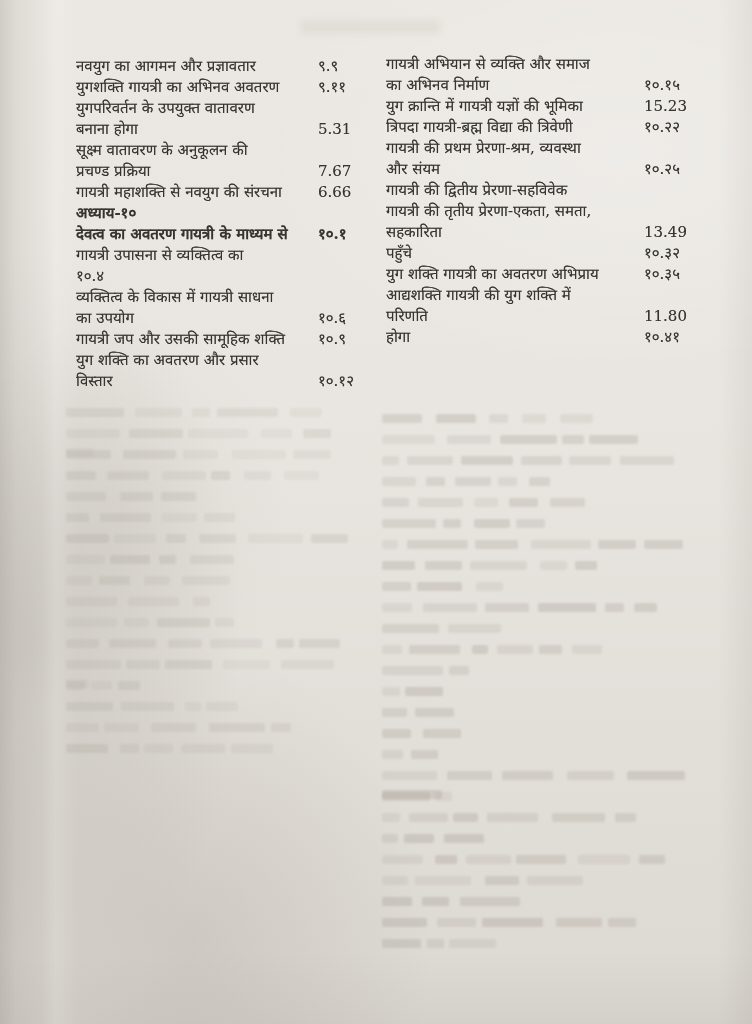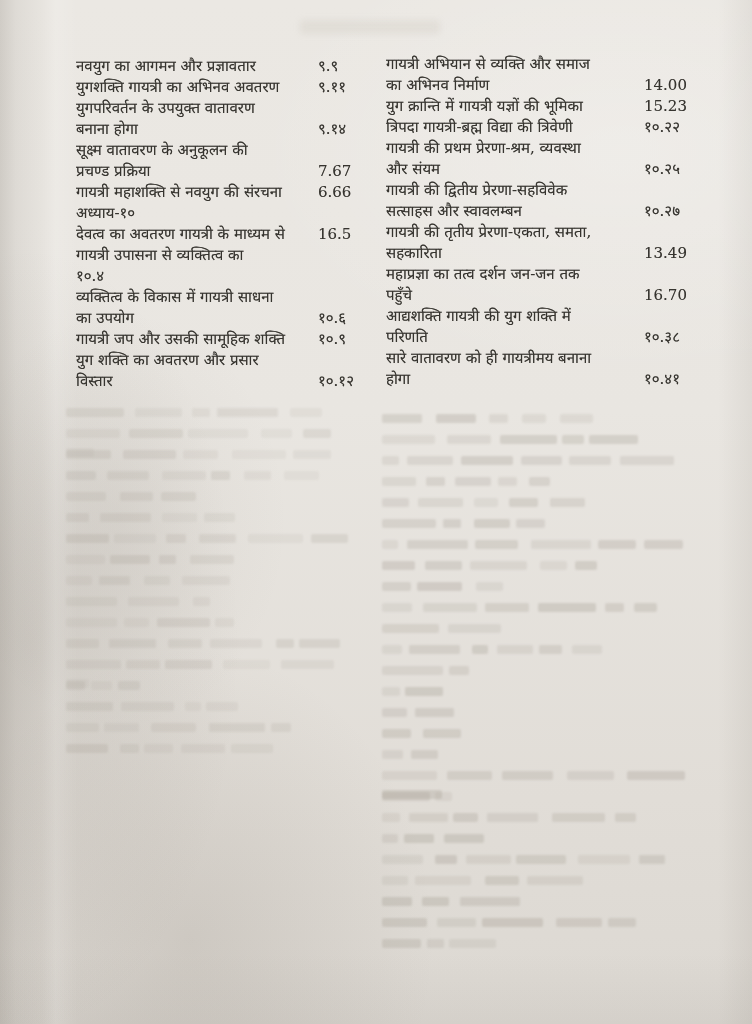--- a/index.html
+++ b/index.html
@@ -23,21 +23,21 @@
       linear-gradient(270deg, rgba(110,102,92,0.09) 0px, rgba(0,0,0,0) 34px),
       linear-gradient(0deg, rgba(110,102,92,0.07) 0px, rgba(0,0,0,0) 70px);
   }
   .toc-col{position:absolute;font-size:15px;line-height:21px;color:#36342f;
            text-shadow:0 0 0.6px rgba(54,52,47,0.45);}
   .toc-col.left{left:76px;top:56px;width:290px;--titlew:242px;}
   .toc-col.right{left:386px;top:54px;width:302px;--titlew:258px;}
   .toc-row{display:flex;height:21px;align-items:baseline;}
   .toc-title{flex:0 0 var(--titlew);white-space:nowrap;overflow:visible;}
   .toc-num{flex:0 0 46px;white-space:nowrap;}
-  .toc-row.bold{font-weight:normal;}
+  .toc-row.bold{font-weight:bold;}
   
   .bleed{position:absolute;pointer-events:none;filter:blur(1.1px);}
   .bleed.left-col{left:66px;top:402px;width:300px;opacity:.55;}
   .bleed.right-col{left:382px;top:408px;width:352px;opacity:.8;}
   .bleed-line{height:21px;}
   .bleed-word{display:inline-block;height:9px;border-radius:2px;
               background:rgba(148,140,128,0.33);vertical-align:middle;}
   .bleed-streak{position:absolute;left:300px;top:20px;width:140px;height:14px;
                 background:rgba(170,160,148,0.14);filter:blur(3px);border-radius:4px;}
 </style>
@@ -104,41 +104,41 @@
       <div class="toc-row">
         <span class="toc-title">युगशक्ति गायत्री का अभिनव अवतरण</span>
         <span class="toc-num">९.११</span>
       </div>
       <div class="toc-row">
         <span class="toc-title">युगपरिवर्तन के उपयुक्त वातावरण</span>
         <span class="toc-num"></span>
       </div>
       <div class="toc-row">
         <span class="toc-title">बनाना होगा</span>
-        <span class="toc-num">९.१४</span>
+        <span class="toc-num">5.31</span>
       </div>
       <div class="toc-row">
         <span class="toc-title">सूक्ष्म वातावरण के अनुकूलन की</span>
         <span class="toc-num"></span>
       </div>
       <div class="toc-row">
         <span class="toc-title">प्रचण्ड प्रक्रिया</span>
         <span class="toc-num">7.67</span>
       </div>
       <div class="toc-row">
         <span class="toc-title">गायत्री महाशक्ति से नवयुग की संरचना</span>
         <span class="toc-num">6.66</span>
       </div>
       <div class="toc-row bold">
         <span class="toc-title">अध्याय-१०</span>
         <span class="toc-num"></span>
       </div>
       <div class="toc-row bold">
         <span class="toc-title">देवत्व का अवतरण गायत्री के माध्यम से</span>
-        <span class="toc-num">16.5</span>
+        <span class="toc-num">१०.१</span>
       </div>
       <div class="toc-row">
         <span class="toc-title">गायत्री उपासना से व्यक्तित्व का</span>
         <span class="toc-num"></span>
       </div>
       <div class="toc-row">
         <span class="toc-num">१०.४</span>
       </div>
       <div class="toc-row">
         <span class="toc-title">व्यक्तित्व के विकास में गायत्री साधना</span>
@@ -161,21 +161,21 @@
         <span class="toc-num">१०.१२</span>
       </div>
     </div>
   <div class="toc-col right" id="toc-right">
       <div class="toc-row">
         <span class="toc-title">गायत्री अभियान से व्यक्ति और समाज</span>
         <span class="toc-num"></span>
       </div>
       <div class="toc-row">
         <span class="toc-title">का अभिनव निर्माण</span>
-        <span class="toc-num">14.00</span>
+        <span class="toc-num">१०.१५</span>
       </div>
       <div class="toc-row">
         <span class="toc-title">युग क्रान्ति में गायत्री यज्ञों की भूमिका</span>
         <span class="toc-num">15.23</span>
       </div>
       <div class="toc-row">
         <span class="toc-title">त्रिपदा गायत्री-ब्रह्म विद्या की त्रिवेणी</span>
         <span class="toc-num">१०.२२</span>
       </div>
       <div class="toc-row">
@@ -184,49 +184,41 @@
       </div>
       <div class="toc-row">
         <span class="toc-title">और संयम</span>
         <span class="toc-num">१०.२५</span>
       </div>
       <div class="toc-row">
         <span class="toc-title">गायत्री की द्वितीय प्रेरणा-सहविवेक</span>
         <span class="toc-num"></span>
       </div>
       <div class="toc-row">
-        <span class="toc-title">सत्साहस और स्वावलम्बन</span>
-        <span class="toc-num">१०.२७</span>
-      </div>
-      <div class="toc-row">
         <span class="toc-title">गायत्री की तृतीय प्रेरणा-एकता, समता,</span>
         <span class="toc-num"></span>
       </div>
       <div class="toc-row">
         <span class="toc-title">सहकारिता</span>
         <span class="toc-num">13.49</span>
       </div>
       <div class="toc-row">
-        <span class="toc-title">महाप्रज्ञा का तत्व दर्शन जन-जन तक</span>
-        <span class="toc-num"></span>
-      </div>
-      <div class="toc-row">
         <span class="toc-title">पहुँचे</span>
-        <span class="toc-num">16.70</span>
+        <span class="toc-num">१०.३२</span>
+      </div>
+      <div class="toc-row">
+        <span class="toc-title">युग शक्ति गायत्री का अवतरण अभिप्राय</span>
+        <span class="toc-num">१०.३५</span>
       </div>
       <div class="toc-row">
         <span class="toc-title">आद्यशक्ति गायत्री की युग शक्ति में</span>
         <span class="toc-num"></span>
       </div>
       <div class="toc-row">
         <span class="toc-title">परिणति</span>
-        <span class="toc-num">१०.३८</span>
-      </div>
-      <div class="toc-row">
-        <span class="toc-title">सारे वातावरण को ही गायत्रीमय बनाना</span>
-        <span class="toc-num"></span>
+        <span class="toc-num">11.80</span>
       </div>
       <div class="toc-row">
         <span class="toc-title">होगा</span>
         <span class="toc-num">१०.४१</span>
       </div>
     </div>
 </div>
 
 </body></html>

